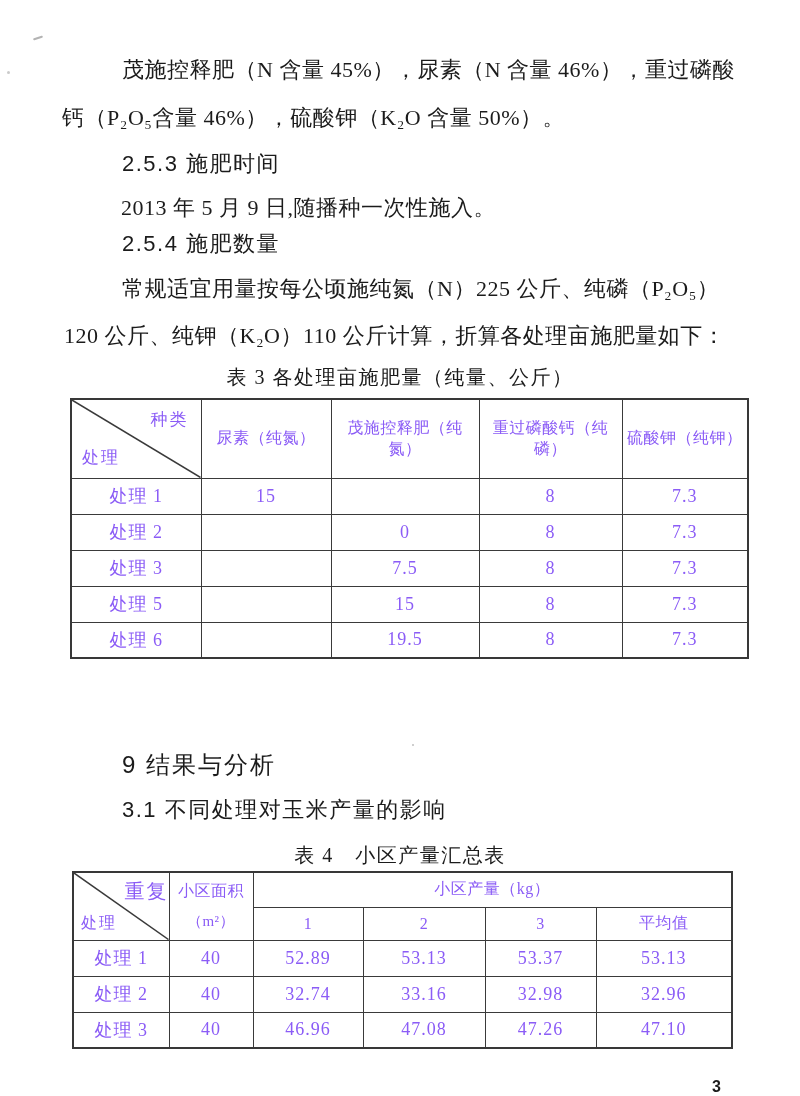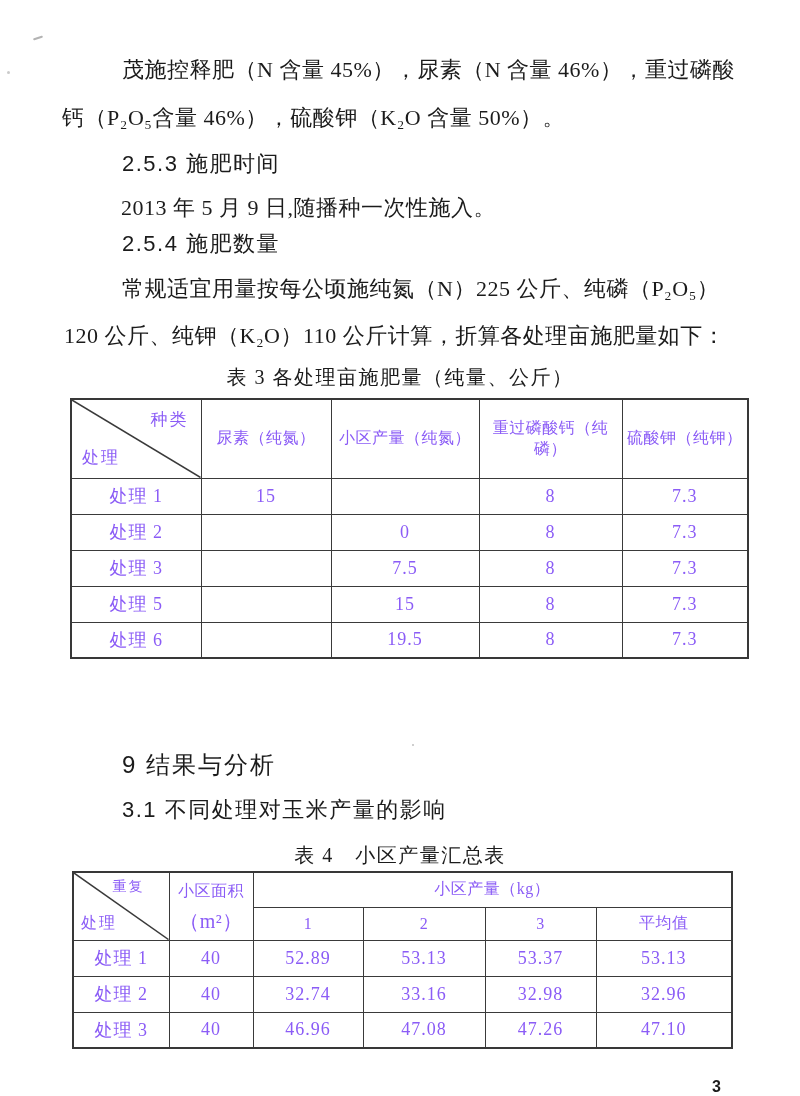--- a/index.html
+++ b/index.html
@@ -35,24 +35,24 @@
   .t3 tr.hdr{height:79px;}
   .t3 tbody tr{height:36px;}
   .t4 tr.hr1{height:35px;}
   .t4 tr.hr2{height:33px;}
   .t4 tbody tr{height:36px;}
 
   th.diag{position:relative;padding:0;}
   th.diag svg{position:absolute;left:0;top:0;width:100%;height:100%;display:block;}
   th.diag .corner-top{position:absolute;top:8px;right:12px;font-size:17px;letter-spacing:2px;}
   th.diag .corner-bot{position:absolute;bottom:9px;left:10px;font-size:17px;letter-spacing:2px;}
-  .t4 th.diag .corner-top{top:5px;right:24px;font-size:14px;font-family:Liberation Mono, monospace;}
+  .t4 th.diag .corner-top{top:5px;right:0;font-size:20px;font-family:Liberation Mono, monospace;}
   .t4 th.diag .corner-bot{bottom:6px;left:7px;font-size:16px;}
   .area-hdr div{line-height:22px;font-size:16px;}
-  .area-hdr .l2{font-size:20px;margin-top:8px;}
+  .area-hdr .l2{font-size:15px;margin-top:8px;}
 
   .artifact{position:absolute;background:#8a8a8a;}
   .a-dash{left:33px;top:37px;width:10px;height:2px;transform:rotate(-18deg);opacity:.65;border-radius:1px;}
   .a-speck{left:7px;top:71px;width:3px;height:3px;border-radius:50%;opacity:.45;}
   .a-dot{left:412px;top:744px;width:2px;height:2px;border-radius:50%;opacity:.55;}
 </style>
 </head>
 <body>
 
 <div class="page">
@@ -84,21 +84,21 @@
     <thead>
       <tr class="hdr">
         <th class="diag">
           <svg viewBox="0 0 100 100" preserveAspectRatio="none">
             <line x1="0" y1="0" x2="100" y2="100" stroke="#3a3a3a" stroke-width="1.5" vector-effect="non-scaling-stroke"></line>
           </svg>
           <span class="corner-top">种类</span>
           <span class="corner-bot">处理</span>
         </th>
         <th>尿素（纯氮）</th>
-        <th>小区产量（纯氮）</th>
+        <th>茂施控释肥（纯氮）</th>
         <th>重过磷酸钙（纯磷）</th>
         <th>硫酸钾（纯钾）</th>
       </tr>
     </thead>
     <tbody>
       <tr>
         <td>处理 1</td>
         <td>15</td>
         <td></td>
         <td>8</td>

